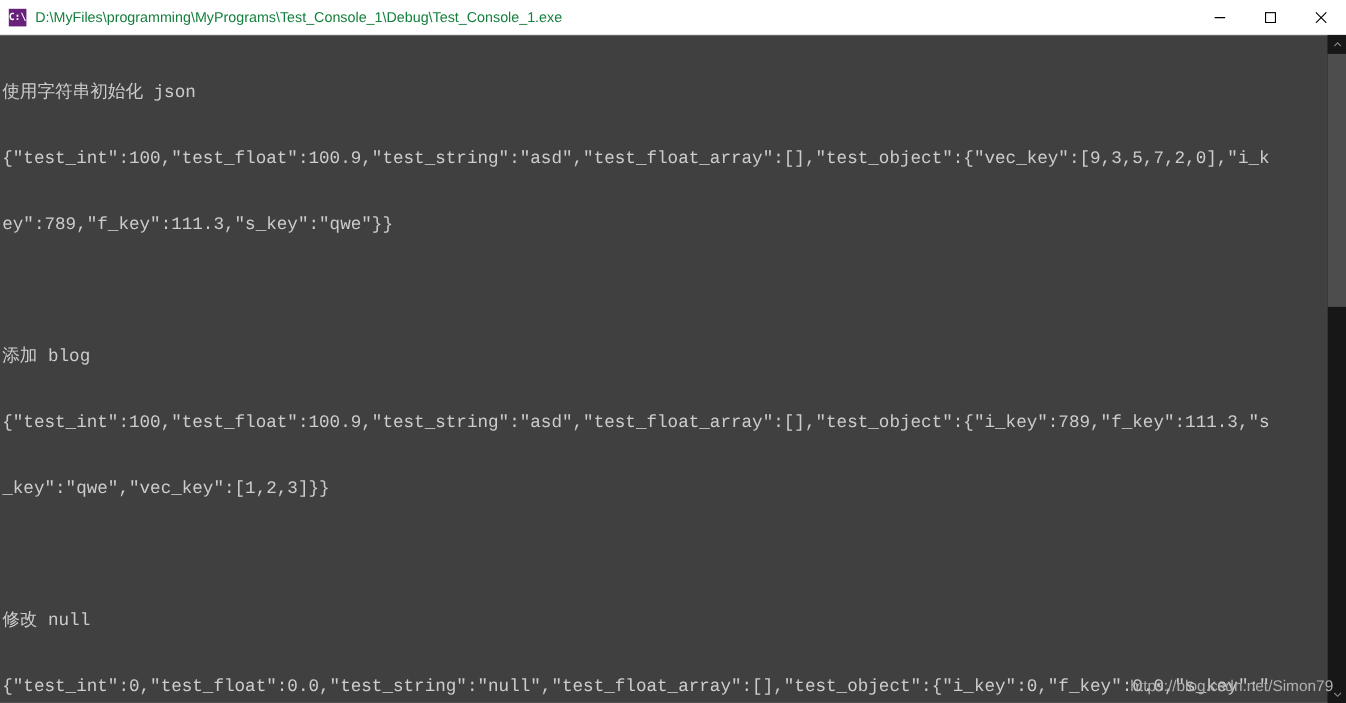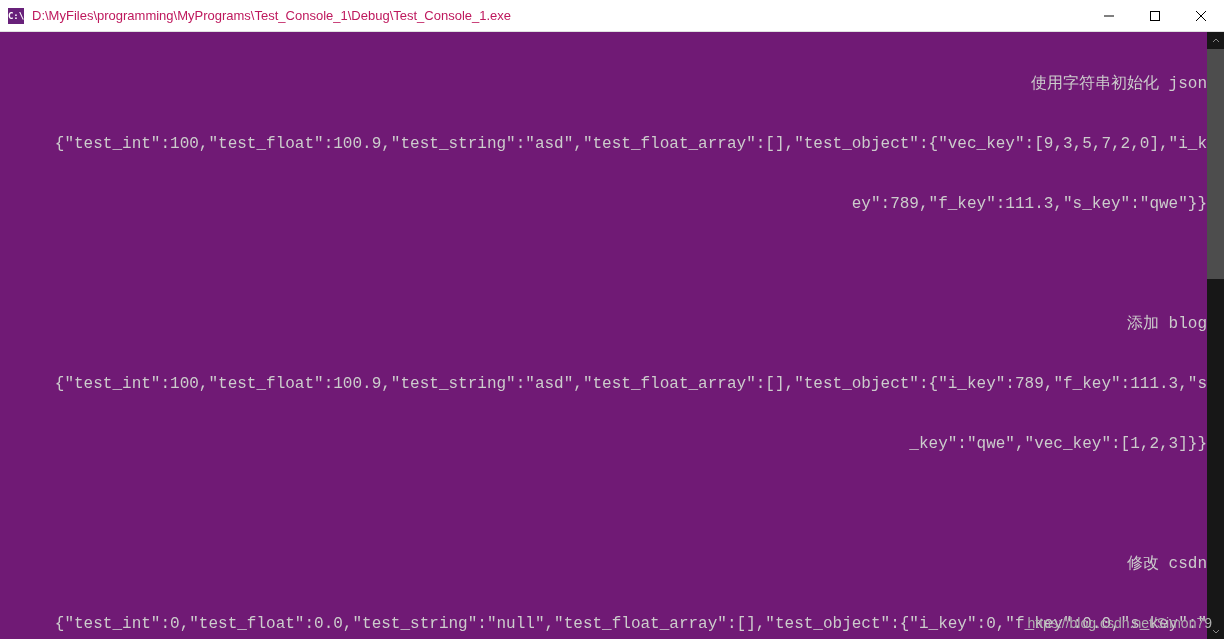--- a/index.html
+++ b/index.html
@@ -32,44 +32,43 @@
       align-items: center;
       justify-content: center;
       color: #ffffff;
       font-size: 9px;
       font-weight: bold;
       font-family: Consolas, monospace;
     }
     .titlebar-text {
       flex: 1;
       font-size: 13px;
-      color: #be185d;
+      color: #15803d;
     }
     .titlebar-controls {
       display: flex;
       height: 100%;
     }
     .titlebar-btn {
       width: 46px;
       height: 100%;
       display: flex;
       align-items: center;
       justify-content: center;
       font-size: 10px;
       color: #000000;
     }
     .titlebar-btn svg {
       display: block;
     }
     .console-area {
-      background: #701a75;
+      background: #404040;
       height: calc(100% - 32px);
       position: relative;
       display: flex;
-      text-align: right;
     }
     .console-content {
       flex: 1;
       padding: 2px 0 2px 2px;
       color: #cccccc;
       font-family: "NSimSun", "SimSun", Consolas, "Courier New", monospace;
       font-size: 16px;
       line-height: 20px;
       white-space: pre;
       overflow: hidden;
@@ -140,21 +139,21 @@
 <div class="console-area">
   <div class="console-content">
     <div class="console-line">使用字符串初始化 json</div>
     <div class="console-line">{"test_int":100,"test_float":100.9,"test_string":"asd","test_float_array":[],"test_object":{"vec_key":[9,3,5,7,2,0],"i_k</div>
     <div class="console-line">ey":789,"f_key":111.3,"s_key":"qwe"}}</div>
     <div class="console-line">&nbsp;</div>
     <div class="console-line">添加 blog</div>
     <div class="console-line">{"test_int":100,"test_float":100.9,"test_string":"asd","test_float_array":[],"test_object":{"i_key":789,"f_key":111.3,"s</div>
     <div class="console-line">_key":"qwe","vec_key":[1,2,3]}}</div>
     <div class="console-line">&nbsp;</div>
-    <div class="console-line">修改 csdn</div>
+    <div class="console-line">修改 null</div>
     <div class="console-line">{"test_int":0,"test_float":0.0,"test_string":"null","test_float_array":[],"test_object":{"i_key":0,"f_key":0.0,"s_key":"</div>
     
     
     
     
     
     
     
     
     

